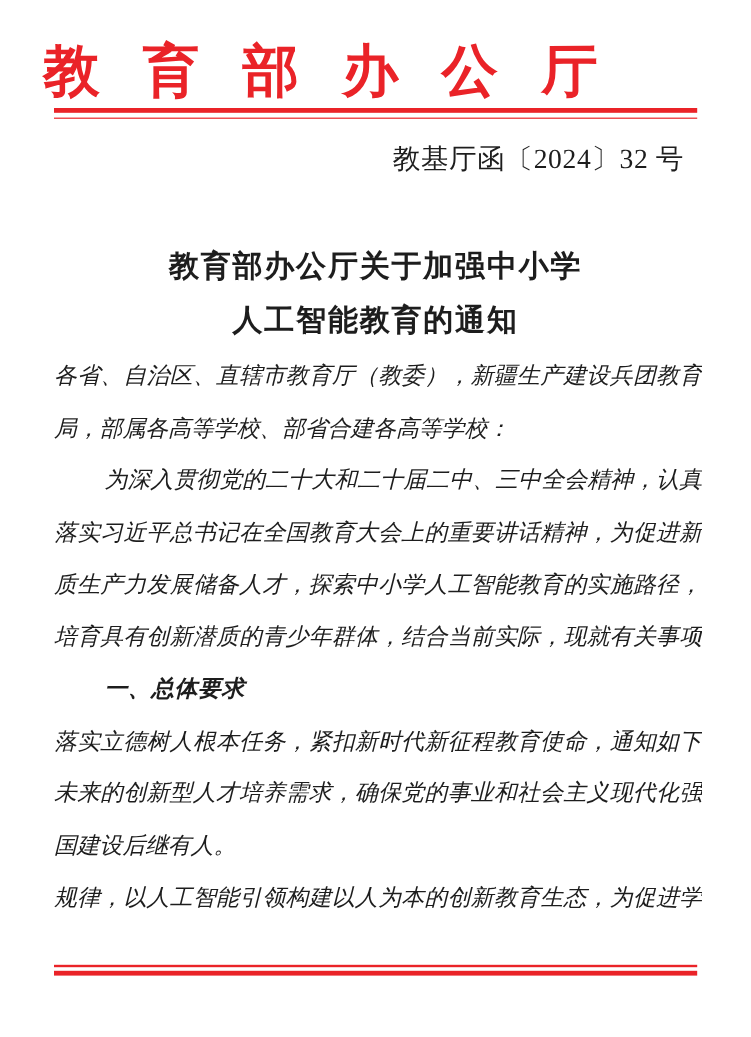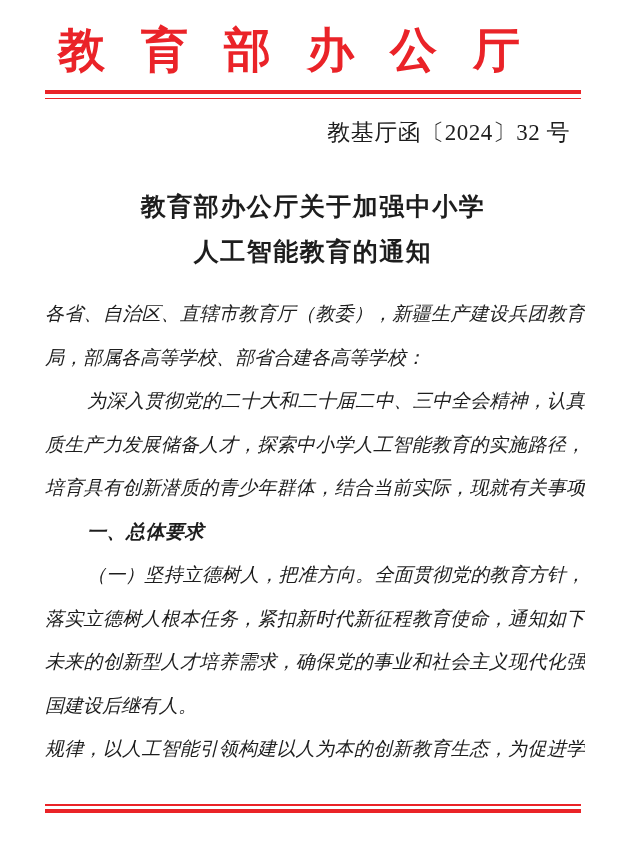--- a/index.html
+++ b/index.html
@@ -8,22 +8,21 @@
     position: relative;
     width: 626px;
     height: 864px;
     background: #ffffff;
     overflow: hidden;
     font-family: "Liberation Serif", serif;
     color: var(--ink);
   }
   .letterhead {
     position: absolute;
-    top: 14px; left: 0; width: 578px;
-    text-align: center;
+    top: 24px; left: 0; width: 578px;
     white-space: nowrap;
   }
   .letterhead-text {
     color: var(--accent-red);
     font-weight: bold;
     font-size: 47px;
     line-height: 72px;
     letter-spacing: 36px;
     padding-left: 36px; 
   }
@@ -36,21 +35,21 @@
   .rule-bottom .rule-thick { margin-top: 3px; }
   .doc-number {
     position: absolute;
     top: 120px; right: 56px;
     font-size: 23px;
     line-height: 26px;
     letter-spacing: 0.5px;
   }
   .doc-title {
     position: absolute;
-    top: 184px; left: 0; width: 626px;
+    top: 200px; left: 0; width: 626px;
     text-align: center;
     font-weight: bold;
     font-size: 25px;
     line-height: 45px;
     letter-spacing: 1.5px;
   }
   .doc-body {
     position: absolute;
     top: 292px; left: 45px; width: 540px;
     font-size: 19px;
@@ -86,28 +85,28 @@
     <div>人工智能教育的通知</div>
   </div>
 
   <div class="doc-body" id="body-container">
       <div>
         <div class="body-line jf">各省、自治区、直辖市教育厅（教委），新疆生产建设兵团教育</div>
         <div class="body-line">局，部属各高等学校、部省合建各高等学校：</div>
       </div>
       <div>
         <div class="body-line first-indent jf">为深入贯彻党的二十大和二十届二中、三中全会精神，认真</div>
+        <div class="body-line jf">落实习近平总书记在全国教育大会上的重要讲话精神，为促进新</div>
         <div class="body-line jf">质生产力发展储备人才，探索中小学人工智能教育的实施路径，</div>
         <div class="body-line jf">培育具有创新潜质的青少年群体，结合当前实际，现就有关事项</div>
       </div>
       <div>
         <div class="body-line first-indent heading-line">一、总体要求</div>
       </div>
       <div>
-        <div class="body-line first-indent jf">（一）坚持立德树人，把准方向。全面贯彻党的教育方针，</div>
         <div class="body-line jf">落实立德树人根本任务，紧扣新时代新征程教育使命，通知如下</div>
         <div class="body-line jf">未来的创新型人才培养需求，确保党的事业和社会主义现代化强</div>
         <div class="body-line">国建设后继有人。</div>
       </div>
       <div>
         <div class="body-line jf">规律，以人工智能引领构建以人为本的创新教育生态，为促进学</div>
       </div>
     </div>
 
   <div class="rule rule-bottom">

